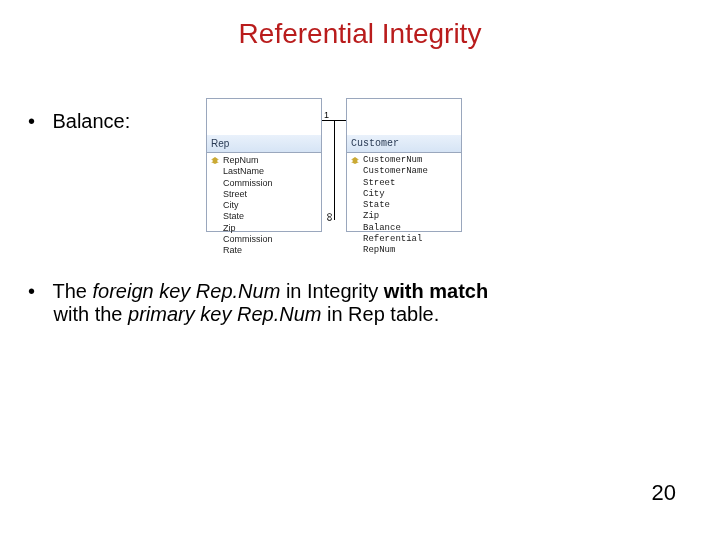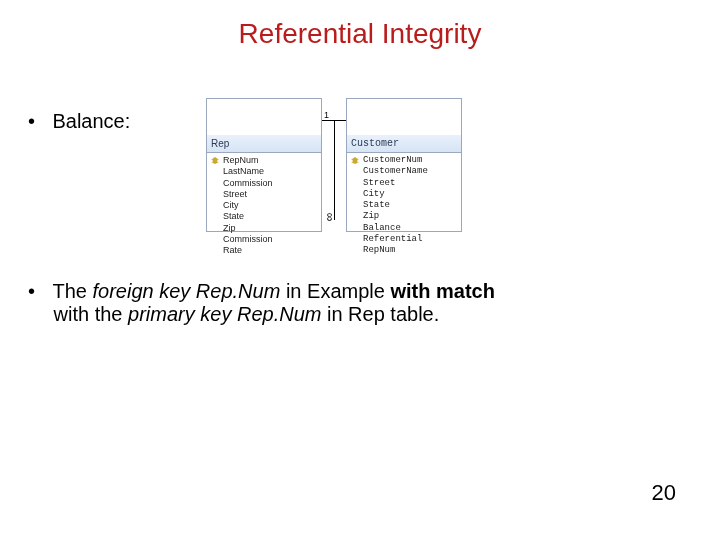--- a/index.html
+++ b/index.html
@@ -148,18 +148,18 @@
   </div>
   <div class="rel"></div>
   <div class="rel-vert"></div>
   <div class="card-1">1</div>
   <div class="card-inf">∞</div>
 </div>
 
 <div class="bullet-row" style="top:280px; right:40px;">
   <span class="body-text bullet-dot">•</span>
   <span class="body-text">
-    <span>The </span><span class="italic">foreign key Rep.Num</span><span> in Example </span><span class="bold">with match</span><br>
+    <span>The </span><span class="italic">foreign key Rep.Num</span><span> in Integrity </span><span class="bold">with match</span><br>
     <span style="display:inline-block;width:20px;"></span><span> with the </span><span class="italic">primary key Rep.Num</span><span> in Rep table.</span>
   </span>
 </div>
 
 <div class="pagenum">20</div>
 
 </body></html>

